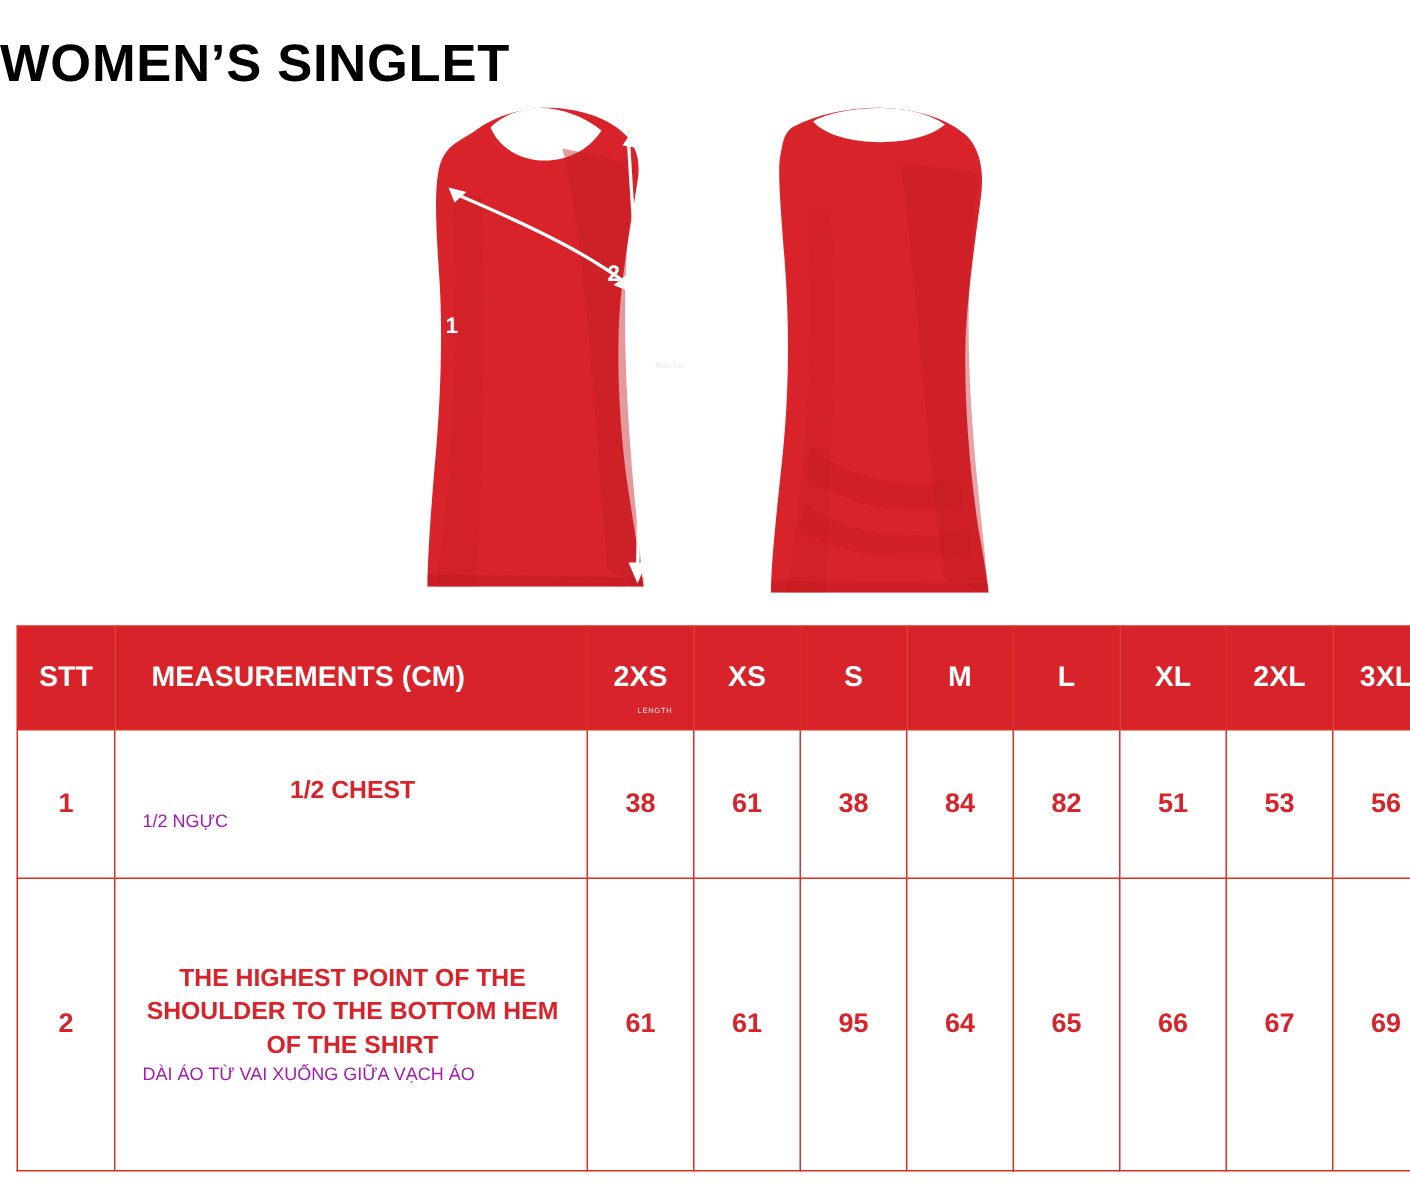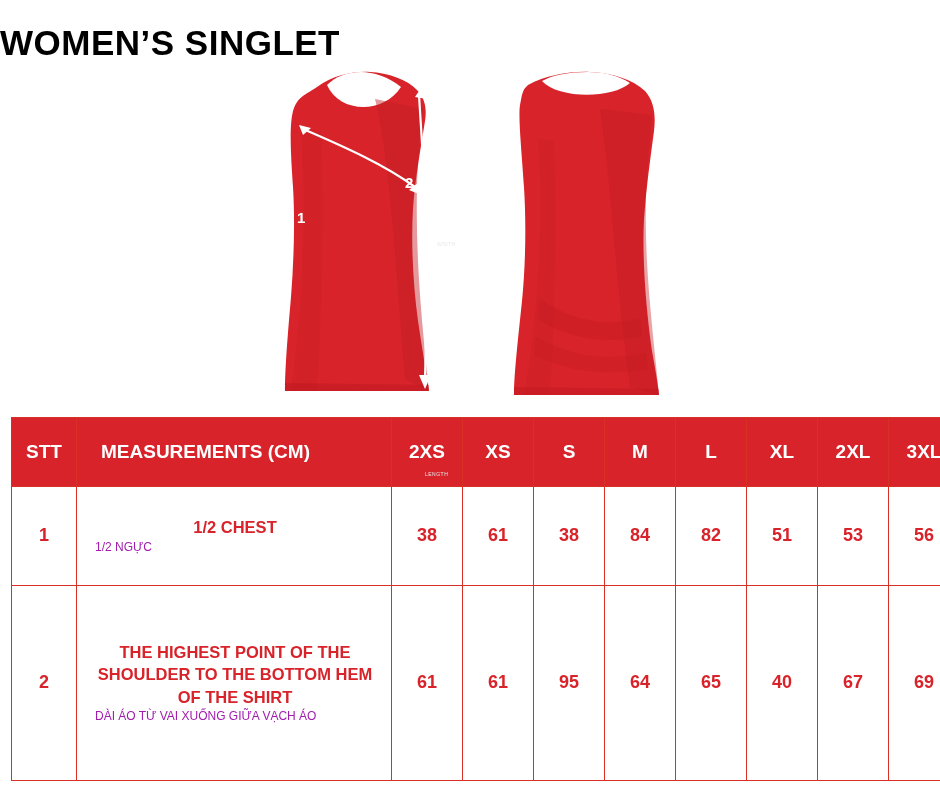--- a/index.html
+++ b/index.html
@@ -219,18 +219,18 @@
       <td class="cell-stt">2</td>
       <td class="cell-desc">
         <span class="desc-en">THE HIGHEST POINT OF THE SHOULDER TO THE BOTTOM HEM OF THE SHIRT</span>
         <span class="desc-vi">DÀI ÁO TỪ VAI XUỐNG GIỮA VẠCH ÁO</span>
       </td>
       <td>61</td>
       <td>61</td>
       <td>95</td>
       <td>64</td>
       <td>65</td>
-      <td>40</td>
+      <td>66</td>
       <td>67</td>
       <td>69</td>
     </tr>
   </tbody>
 </table>
 
 </body></html>

